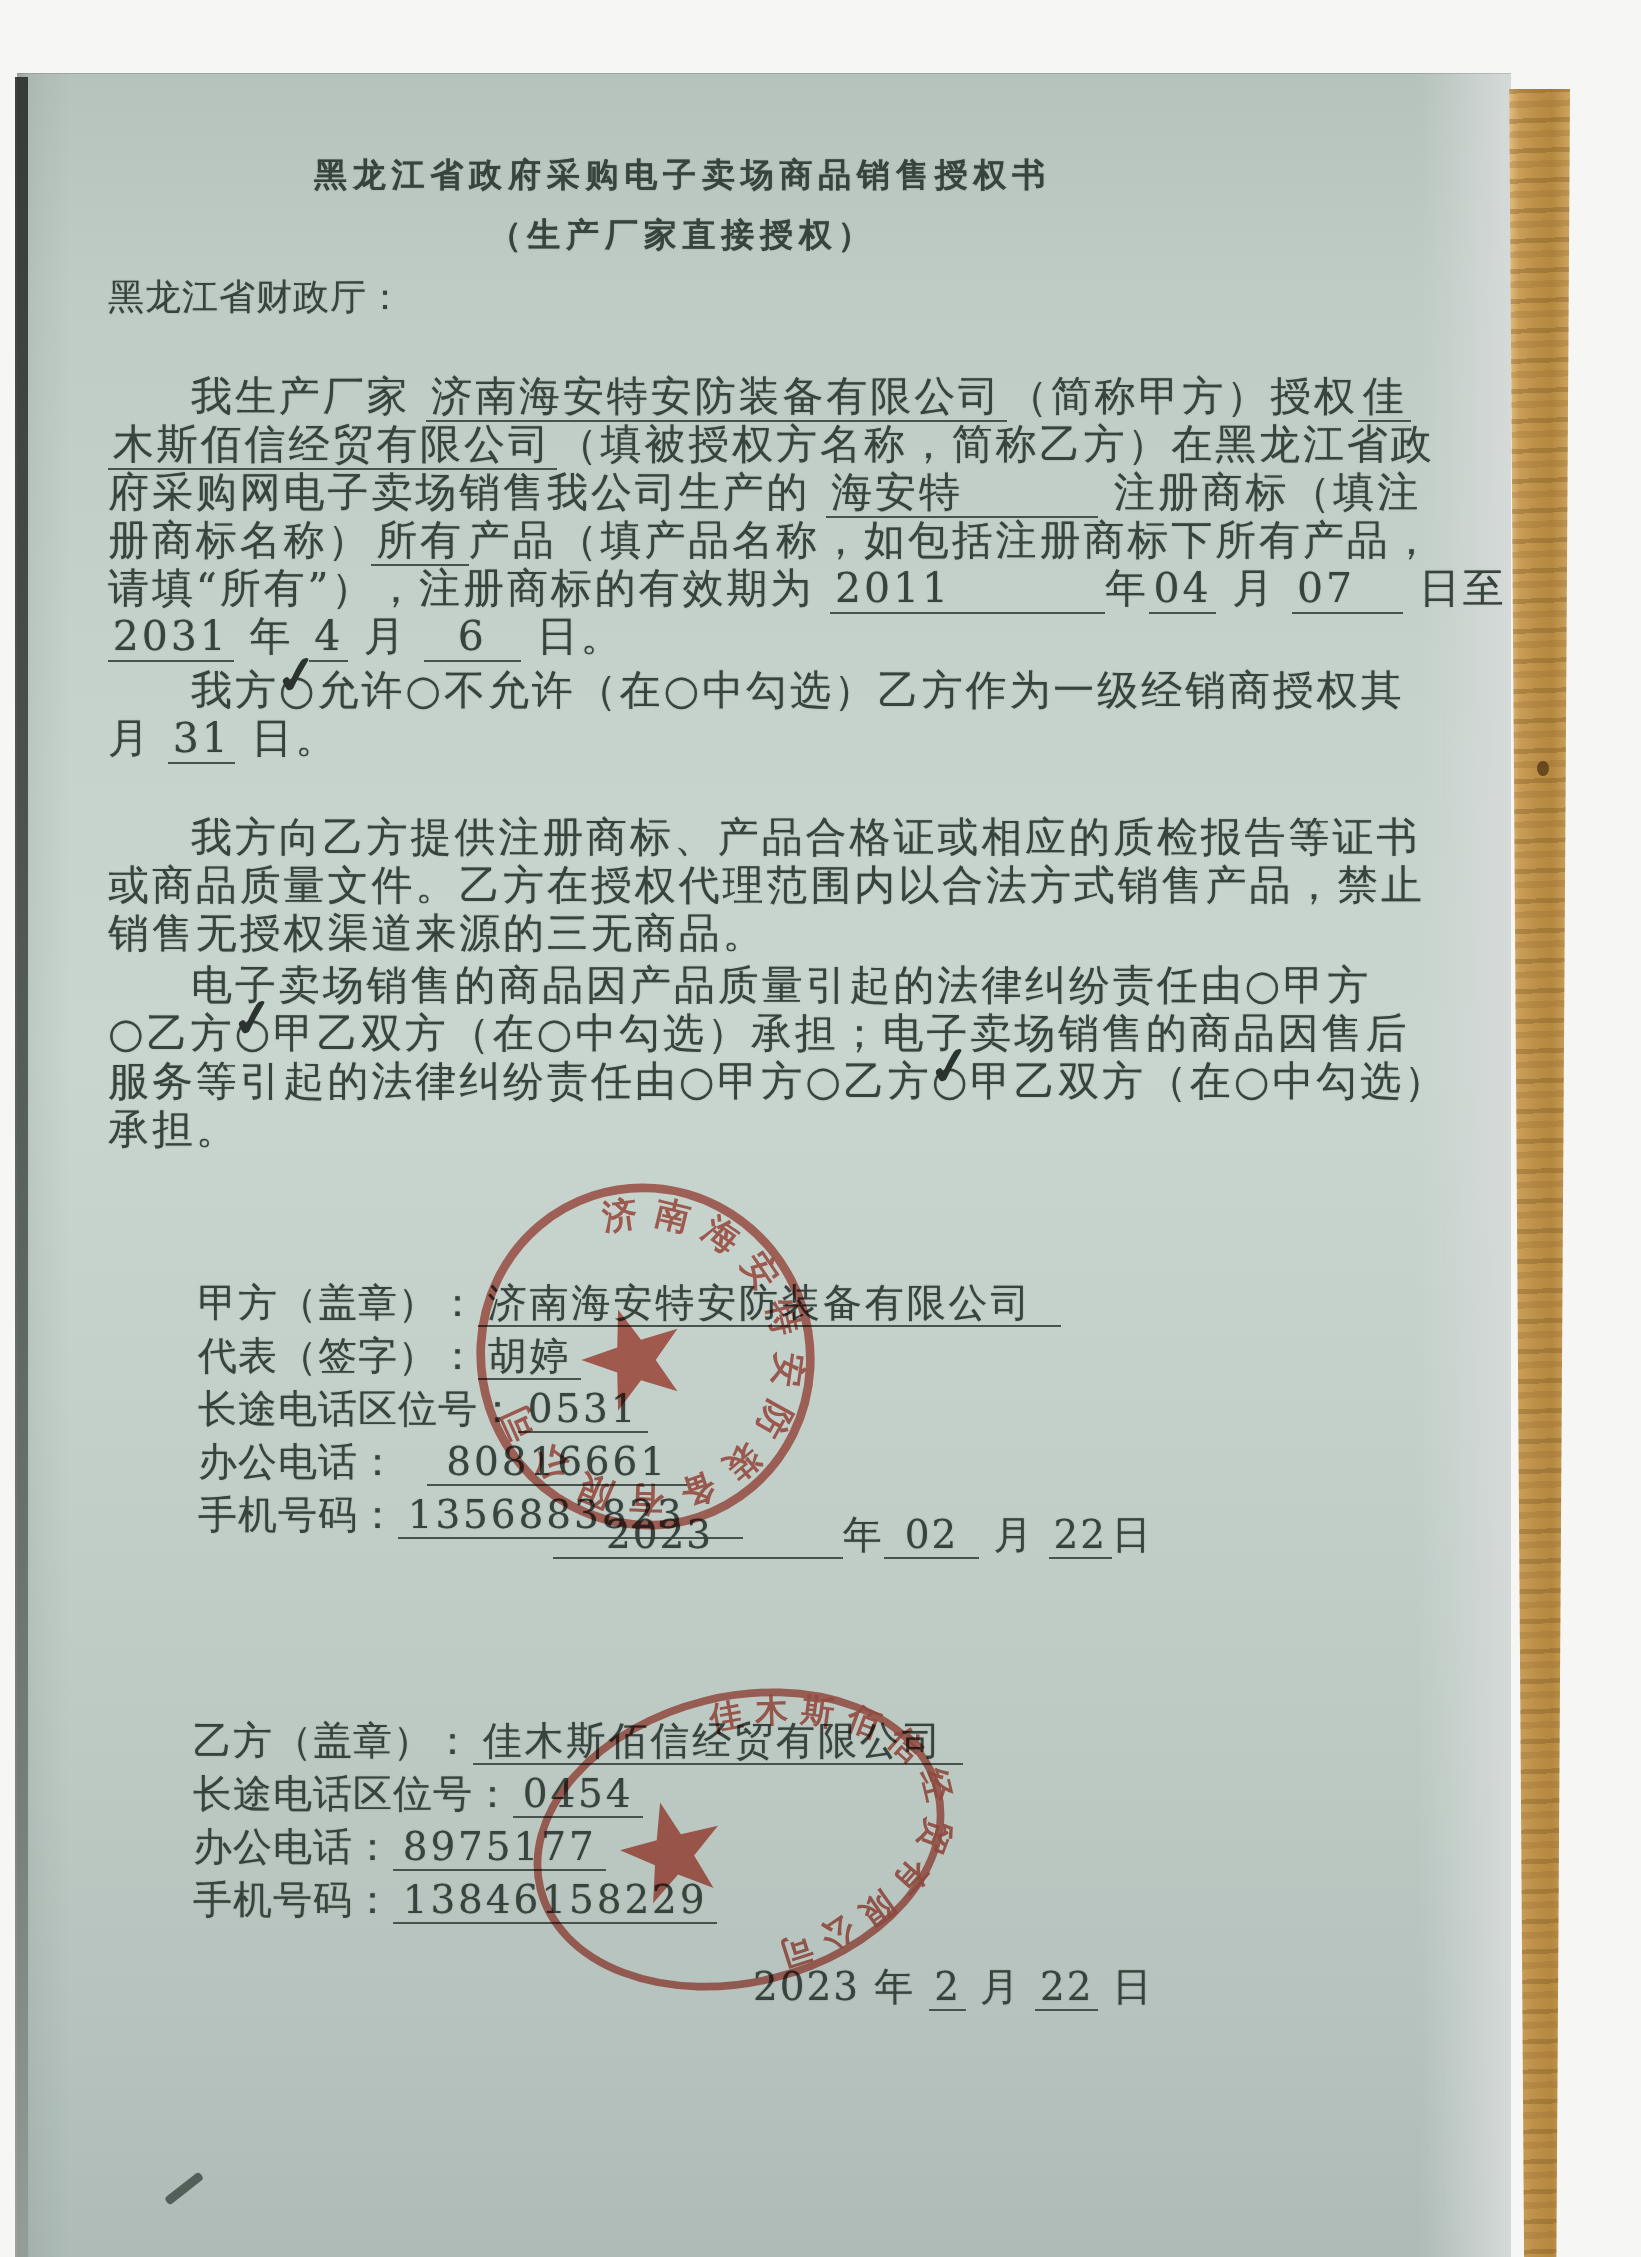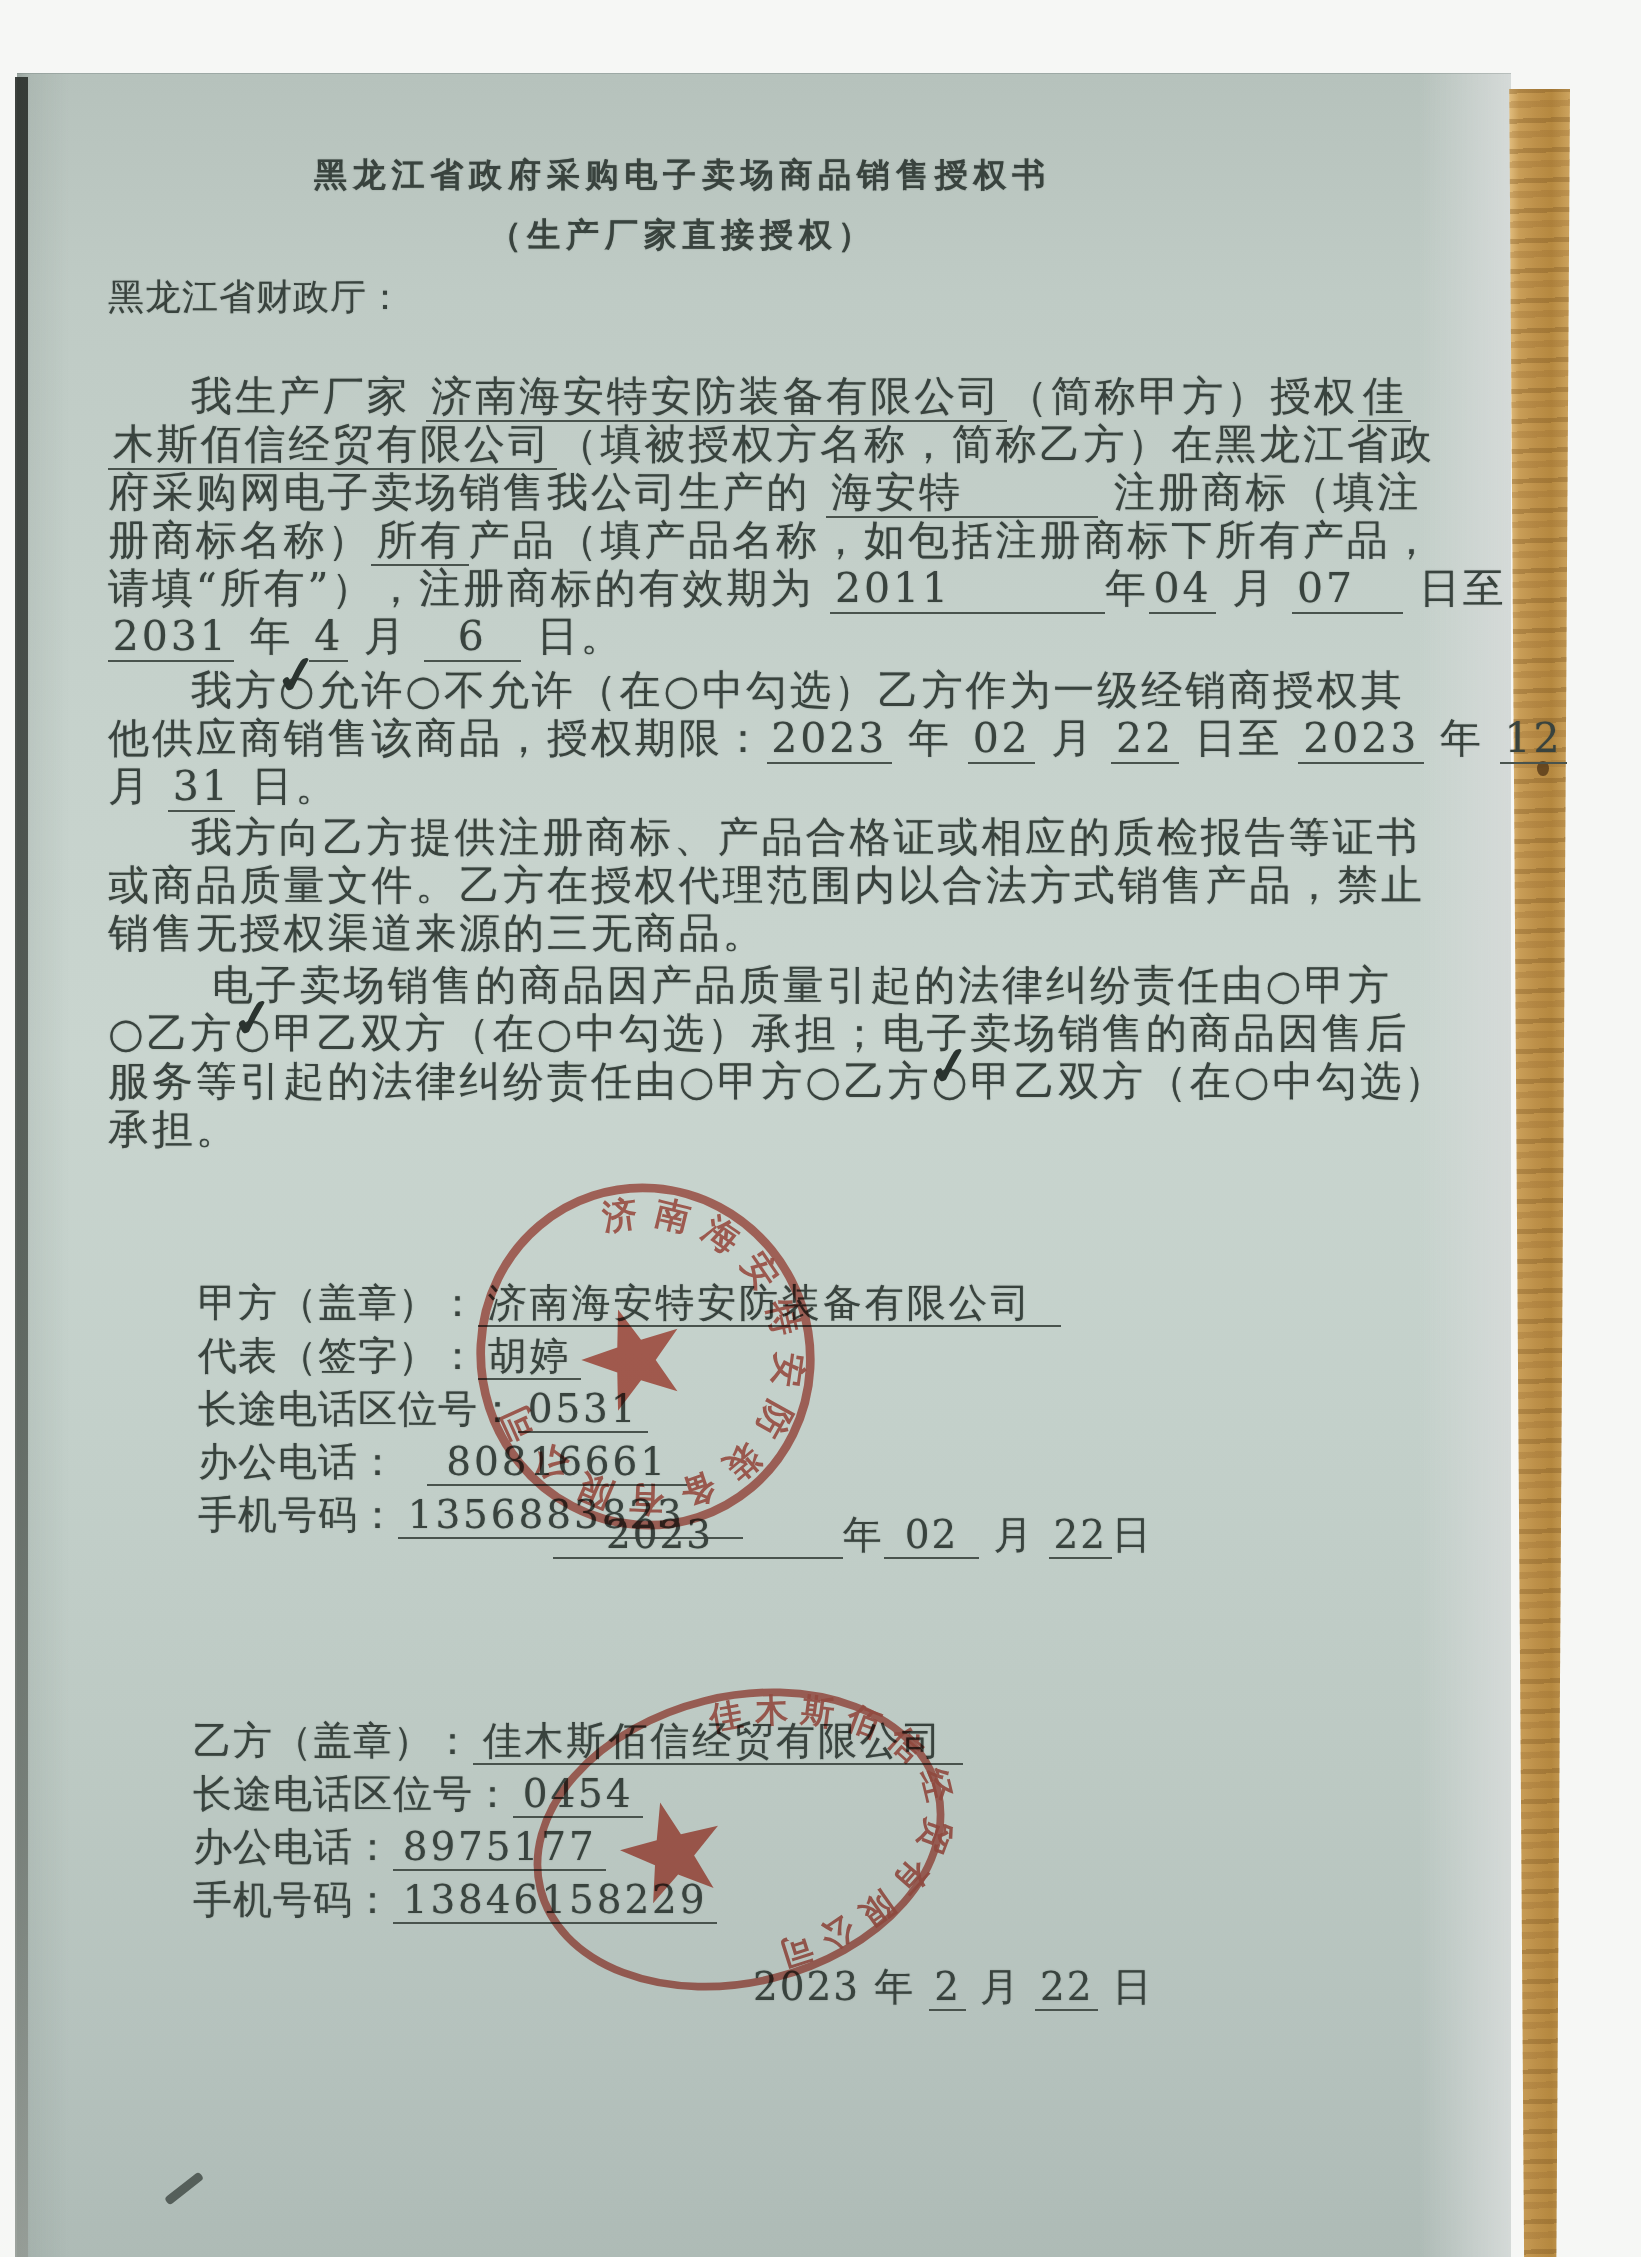--- a/index.html
+++ b/index.html
@@ -19,21 +19,21 @@
       repeating-linear-gradient(178deg, rgba(124,86,34,0.35) 0 4.8px, rgba(0,0,0,0) 4.8px 12.6px, rgba(150,106,48,0.28) 12.6px 19.3px, rgba(0,0,0,0) 19.3px 30px),
       linear-gradient(90deg,#e4c183 0%,#c99e58 18%,#bd9049 45%,#b5883f 70%,#cda45f 100%);}
   .knot{position:absolute;left:29px;top:672px;width:11.6px;height:15.4px;border-radius:50%;background:#4f3314;opacity:.75;}
   .slash-mark{position:absolute;left:162px;top:2184px;width:44px;height:8.7px;background:#3f4742;border-radius:3.9px;transform:rotate(-38deg);opacity:.8;}
   .nu-mark{position:absolute;left:1302px;top:809px;font-size:33px;color:#97a19b;transform:rotate(8deg);}
   .txt{position:absolute;color:#39433e;text-shadow:0 0 1.2px rgba(57,67,62,.55);white-space:nowrap;}
   .title-wrap{left:74px;top:145px;width:1217px;text-align:center;font-weight:bold;font-size:33px;letter-spacing:5.8px;line-height:60px;}
   .salutation{left:108px;top:273px;font-size:36px;letter-spacing:1px;}
   .para{left:108px;width:1284px;font-size:41px;letter-spacing:2.9px;line-height:48px;}
   .para .line{height:48px;}
-  .indent{padding-left:83px;text-align:right;}
+  .indent{padding-left:83px;}
   .u{border-bottom:2.4px solid #49534d;padding:0 4.8px;}
   .u-wide-r140{padding-right:135px;}
   .u-wide-r160{padding-right:154px;}
   .u-wide-r50{padding-right:48px;}
   .u-wide-lr35{padding-left:34px;padding-right:34px;}
   .chk{position:relative;display:inline-block;}
   .chk .tick{position:absolute;left:-3.9px;top:-15.4px;font-size:52px;font-weight:bold;color:#2a332f;transform:rotate(-8deg);text-shadow:none;}
   .party{font-size:39px;letter-spacing:1px;line-height:53px;}
   .party .pline{height:53px;}
   .party .u{letter-spacing:2.9px;padding:0 9.7px;}
@@ -65,21 +65,20 @@
     <div class="line indent"><span>我生产厂家 </span><span class="u">济南海安特安防装备有限公司</span><span>（简称甲方）授权</span><span class="u">佳</span></div>
     <div class="line"><span class="u">木斯佰信经贸有限公司</span><span>（填被授权方名称，简称乙方）在黑龙江省政</span></div>
     <div class="line"><span>府采购网电子卖场销售我公司生产的 </span><span class="u u-wide-r140">海安特</span><span> 注册商标（填注</span></div>
     <div class="line"><span>册商标名称）</span><span class="u">所有</span><span>产品（填产品名称，如包括注册商标下所有产品，</span></div>
     <div class="line"><span>请填“所有”），注册商标的有效期为 </span><span class="u u-wide-r160">2011</span><span>年</span><span class="u">04</span> <span>月</span> <span class="u u-wide-r50">07</span> <span>日至</span></div>
     <div class="line"><span class="u">2031</span> <span>年</span> <span class="u">4</span> <span>月</span> <span class="u u-wide-lr35">6</span> <span>日。</span></div>
   </div>
 
   <div class="txt para" style="top:666px;">
     <div class="line indent"><span>我方</span><span class="chk"><span>○</span><span class="tick">✓</span></span><span>允许</span><span>○</span><span>不允许（在○中勾选）乙方作为一级经销商授权其</span></div>
-    <div class="line"><span>他供应商销售该商品，授权期限：</span><span class="u">2023</span> <span>年</span> <span class="u">02</span> <span>月</span> <span class="u">22</span> <span>日至</span> <span class="u">2023</span> <span>年</span> <span class="u">12</span></div>
     <div class="line"><span>月</span> <span class="u">31</span> <span>日。</span></div>
   </div>
 
   <div class="txt para" style="top:813px;">
     <div class="line indent">我方向乙方提供注册商标、产品合格证或相应的质检报告等证书</div>
     <div class="line">或商品质量文件。乙方在授权代理范围内以合法方式销售产品，禁止</div>
     <div class="line">销售无授权渠道来源的三无商品。</div>
   </div>
 
   <div class="txt para" style="top:961px;">

